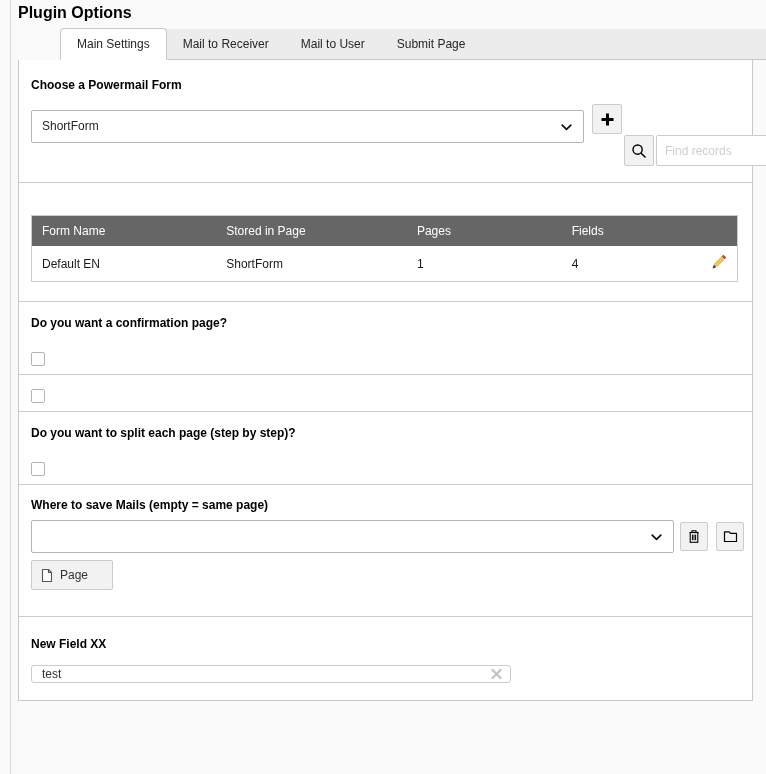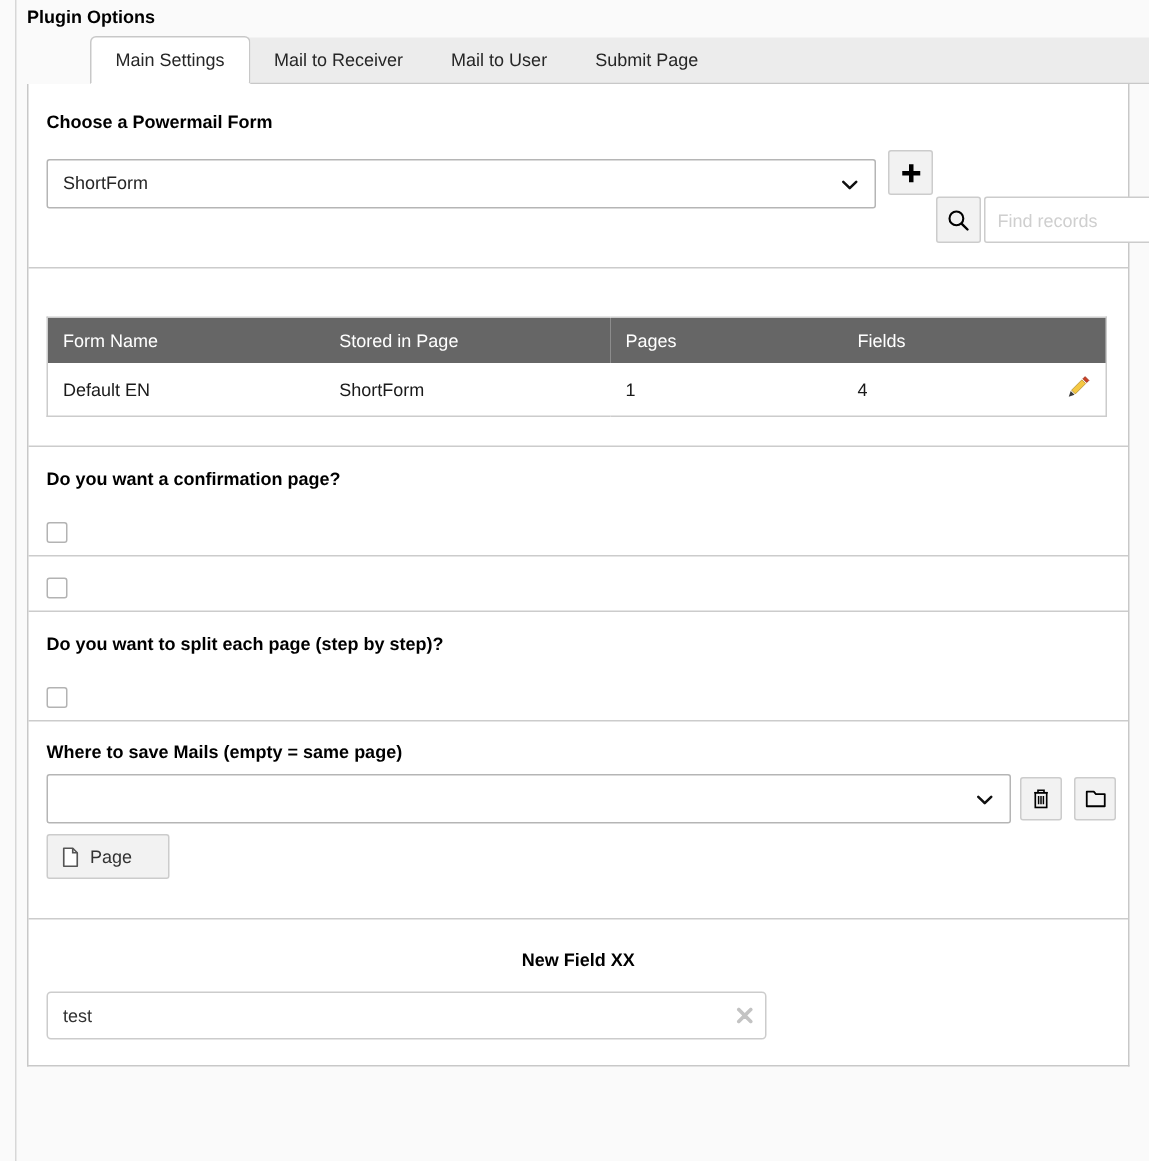--- a/index.html
+++ b/index.html
@@ -11,21 +11,21 @@
     color: #000;
   }
   .outer {
     margin-left: 10px;
     border-left: 1px solid #d7d7d7;
     min-height: 774px;
     padding: 3px 0 0 7px;
   }
   .page-title {
     font-weight: bold;
-    font-size: 12px;
+    font-size: 16px;
     margin: 1px 0 7px 0;
   }
   
   .tabbar {
     width: 735px;
     background: #ececec;
     border-radius: 4px 4px 0 0;
     border-bottom: 1px solid #c8c8c8;
     display: flex;
     align-items: flex-end;
@@ -63,21 +63,21 @@
     margin-bottom: 12px;
   }
   
   .sec-form   { padding: 18px 12px 16px 12px; }
   .sec-table  { padding: 32px 12px 19px 12px; }
   .sec-check  { padding: 14px 12px 8px 12px; }
   .sec-check .field-label { margin-bottom: 22px; }
   .sec-save   { padding: 13px 12px 26px 12px; }
   .sec-save .field-label { margin-bottom: 8px; }
   .sec-new    { padding: 20px 12px 17px 12px; border-bottom: none; }
-  .sec-new .field-label { margin-bottom: 14px; text-align: center; }
+  .sec-new .field-label { margin-bottom: 14px; }
 
   
   .selectbox {
     background: #fff;
     border: 1px solid #b5b5b5;
     border-radius: 2px;
     height: 33px;
     line-height: 31px;
     padding: 0 28px 0 10px;
     position: relative;
@@ -177,21 +177,21 @@
     height: 30px;
     padding: 0 24px 0 9px;
     color: #333;
     cursor: pointer;
     font-size: 12px;
   }
   
   .clear-wrap { position: relative; width: 480px; }
   .text-input {
     width: 480px;
-    height: 32px;
+    height: 18px;
     border: 1px solid #ccc;
     border-radius: 3px;
     padding: 0 30px 0 10px;
     font-family: "Liberation Sans", sans-serif;
     font-size: 12px;
     color: #333;
     outline: none;
   }
   .clear-x {
     position: absolute;

